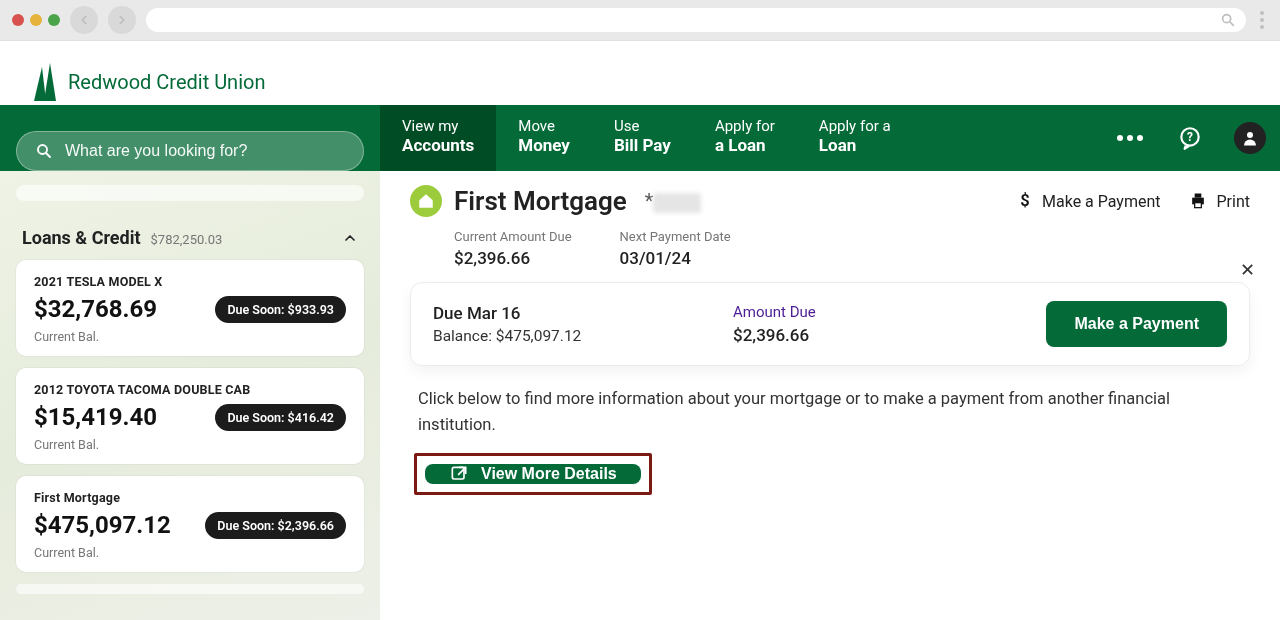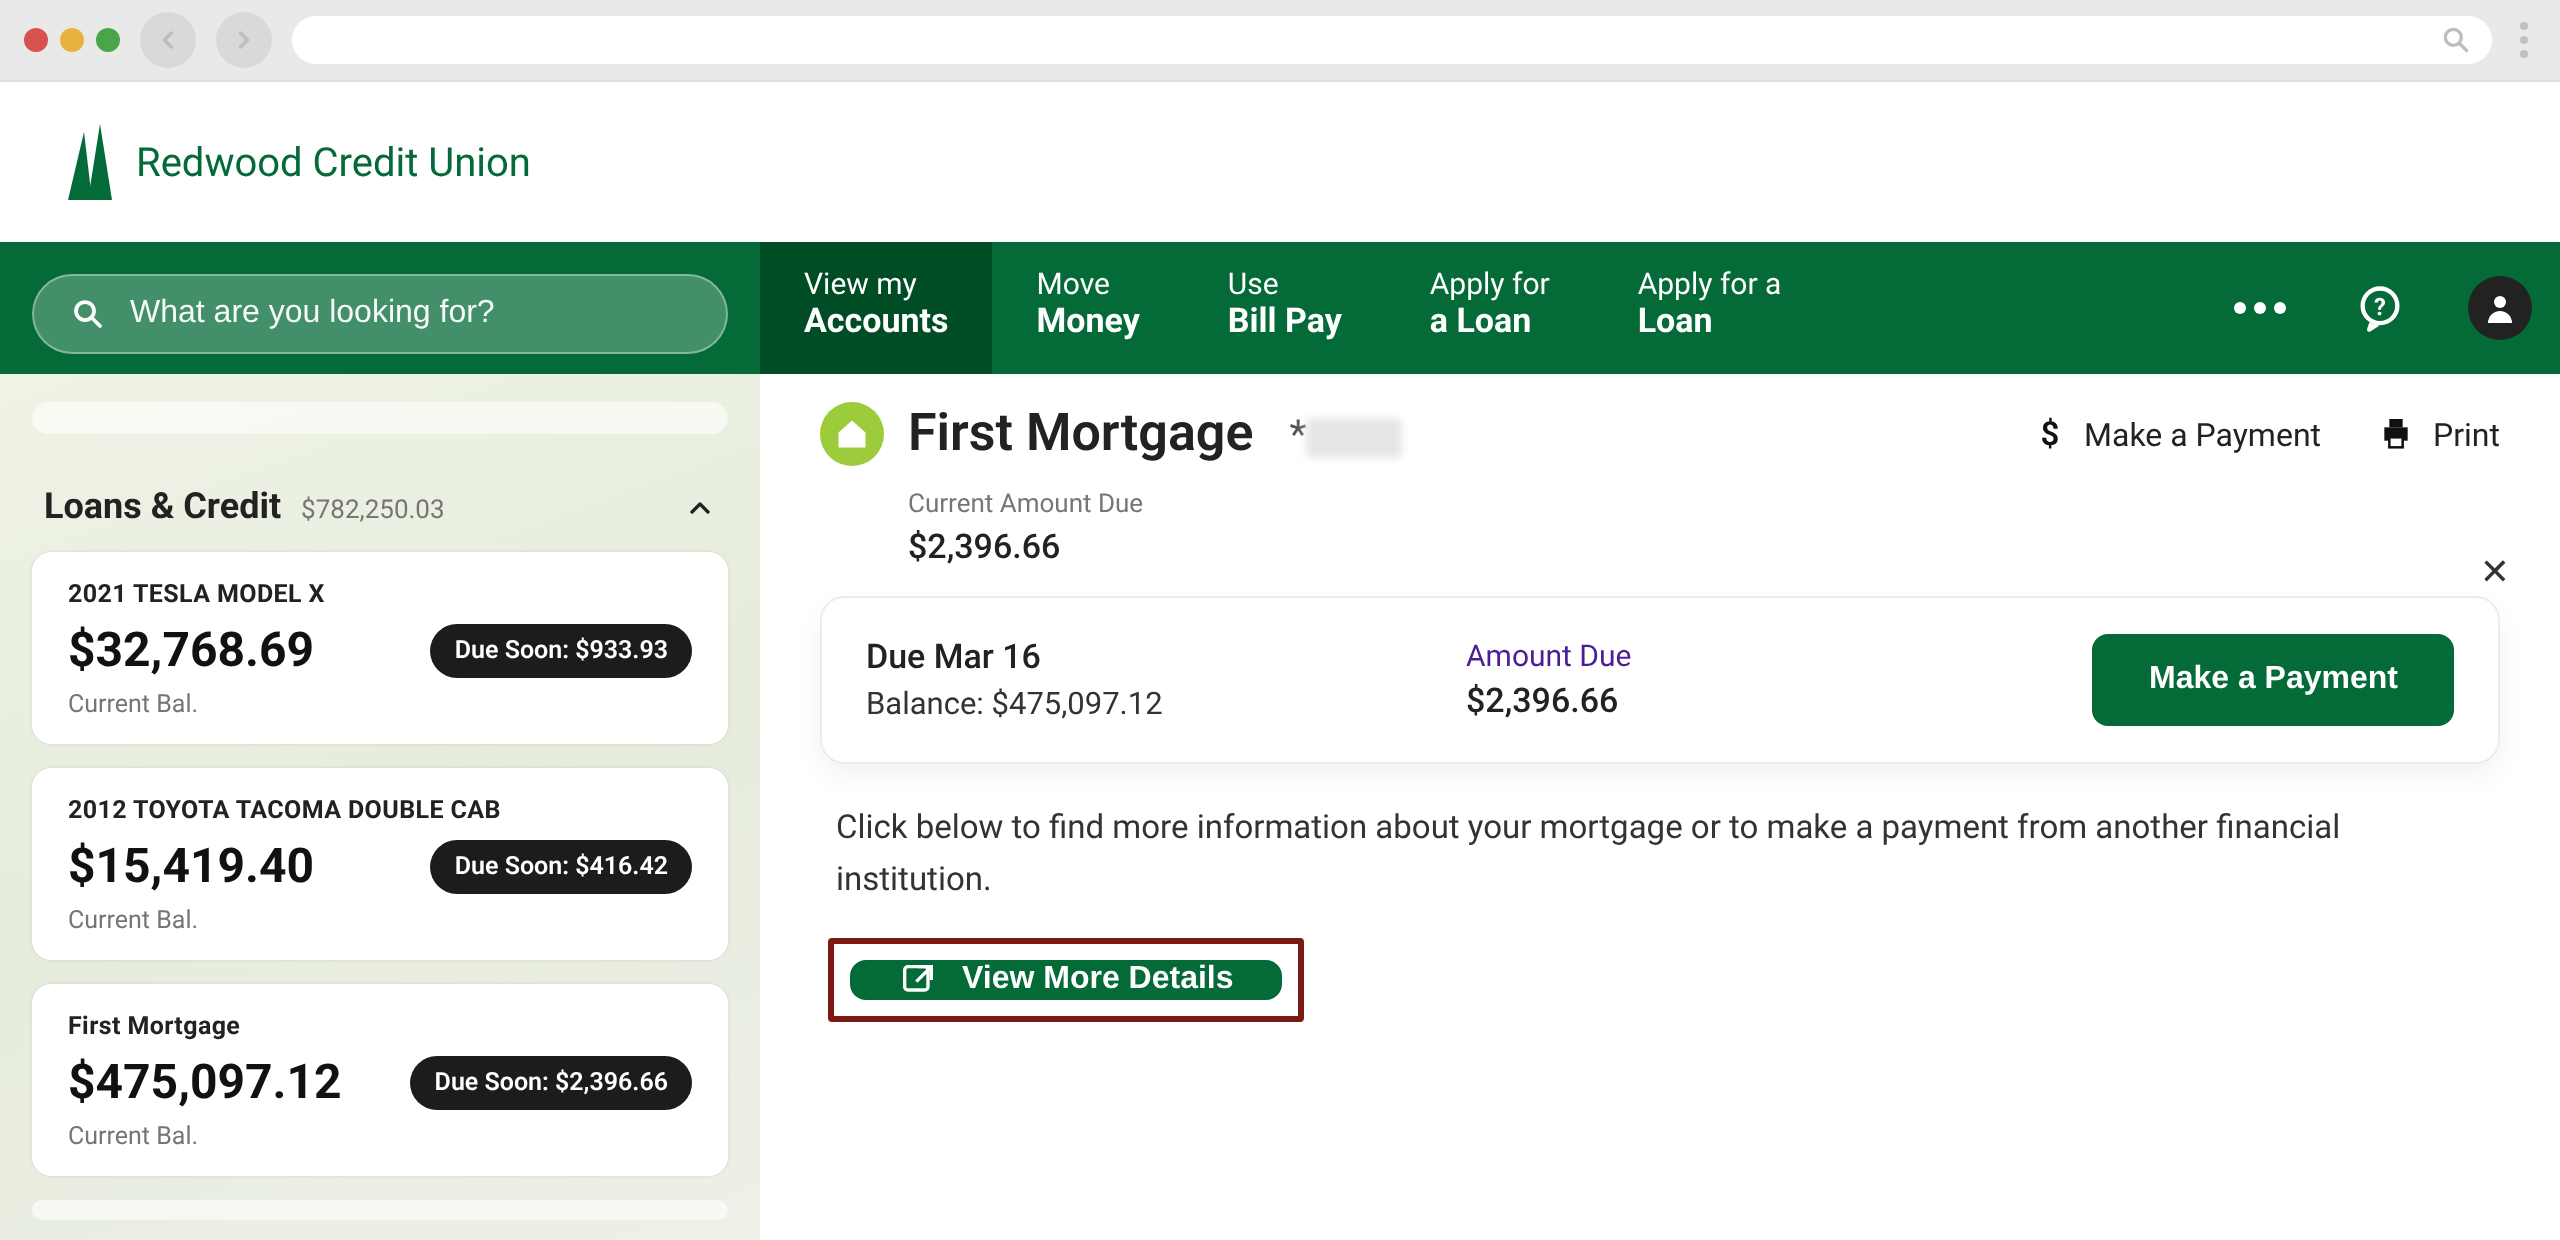--- a/index.html
+++ b/index.html
@@ -8,29 +8,29 @@
   
   .chrome { height:41px; background:#e9e9e9; border-bottom:1px solid #e0e0e0; display:flex; align-items:center; padding:0 12px; gap:10px; }
   .tl-dot { width:12px; height:12px; border-radius:50%; }
   .tl-dots { display:flex; gap:6px; }
   .nav-circ { width:28px; height:28px; border-radius:50%; background:#d9d9d9; display:flex; align-items:center; justify-content:center; color:#9e9e9e; }
   .url-bar { flex:1; height:24px; background:#fff; border-radius:12px; display:flex; align-items:center; justify-content:flex-end; padding:0 10px; color:#bdbdbd; }
   .kebab { display:flex; flex-direction:column; gap:3px; padding:0 4px; }
   .kebab span { width:4px; height:4px; border-radius:50%; background:#c0c0c0; }
 
   
-  .logo-row { height:80px; display:flex; align-items:center; padding:4px 28px; }
+  .logo-row { height:64px; display:flex; align-items:flex-end; padding:4px 28px; }
   .logo { display:flex; align-items:center; gap:10px; }
   .logo-mark { width:30px; height:38px; position:relative; }
   .logo-mark svg { display:block; }
   .logo-text { font-size:20px; color:#046a38; font-weight:400; }
 
   
   .gnav { height:66px; background:#046a38; display:flex; align-items:stretch; }
-  .gnav-search { width:380px; display:flex; align-items:flex-start; padding:16px 16px; }
+  .gnav-search { width:380px; display:flex; align-items:flex-end; padding:0 16px; }
   .gnav-search-inner { flex:1; height:40px; background:rgba(255,255,255,0.25); border:1px solid rgba(255,255,255,0.35); border-radius:20px; display:flex; align-items:center; padding:0 18px; gap:12px; color:#fff; }
   .gnav-search-inner input { flex:1; background:transparent; border:0; outline:0; color:#fff; font-size:16px; }
   .gnav-search-inner input::placeholder { color:#fff; opacity:.95; }
   .gnav-item { padding:12px 22px 0 22px; color:#fff; font-size:15px; line-height:1.2; cursor:pointer; }
   .gnav-item.active { background:#004d25; }
   .gnav-item .l1 { font-weight:400; }
   .gnav-item .l2 { font-weight:700; font-size:17px; }
   .gnav-spacer { flex:1; }
   .gnav-icon { width:60px; display:flex; align-items:center; justify-content:center; color:#fff; }
   .gnav-icon .dots3 { display:flex; gap:4px; }
@@ -263,20 +263,24 @@
           <span>Print</span>
         </div>
       </div>
     </div>
 
     <div class="kv-row">
       <div class="kv">
         <div class="k">Current Amount Due</div>
         <div class="v">$2,396.66</div>
       </div>
+      <div class="kv">
+        <div class="k">Next Payment Date</div>
+        <div class="v">03/01/24</div>
+      </div>
     </div>
 
     <div style="position:relative;">
       <div class="due-card">
         <div class="close-x">✕</div>
         <div class="due-col">
           <div class="due-date">Due Mar 16</div>
           <div class="due-bal">Balance: $475,097.12</div>
         </div>
         <div class="due-amt-col">

